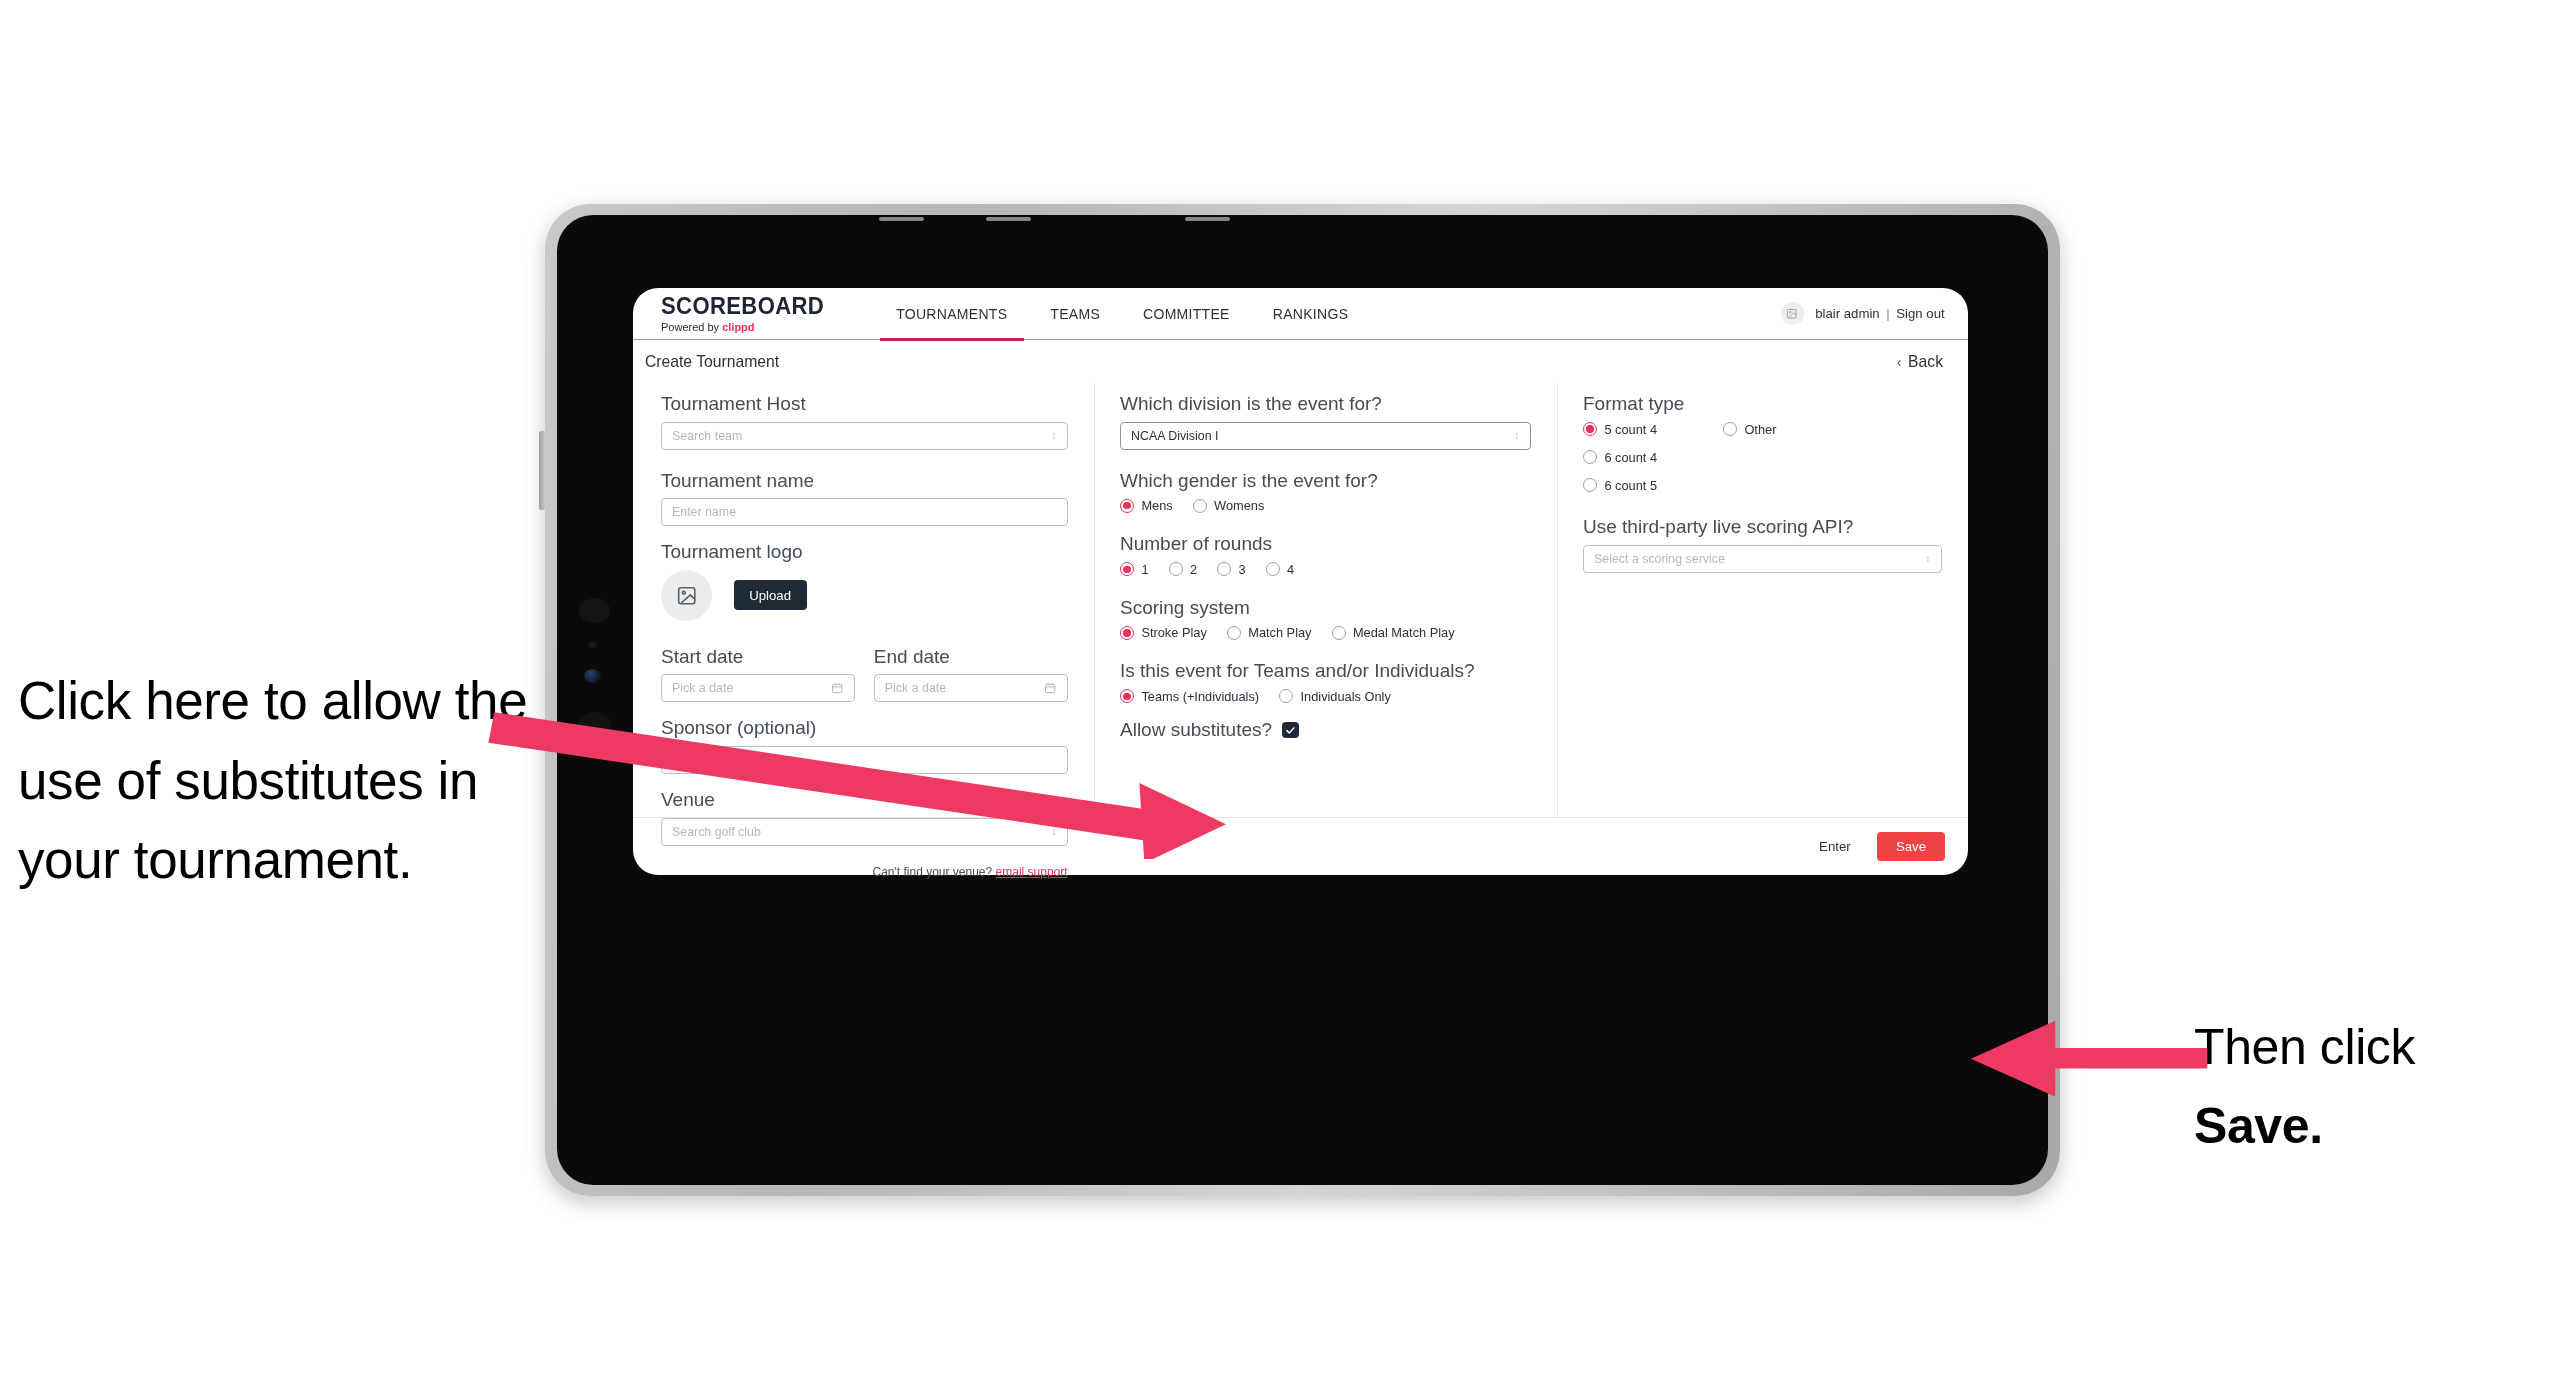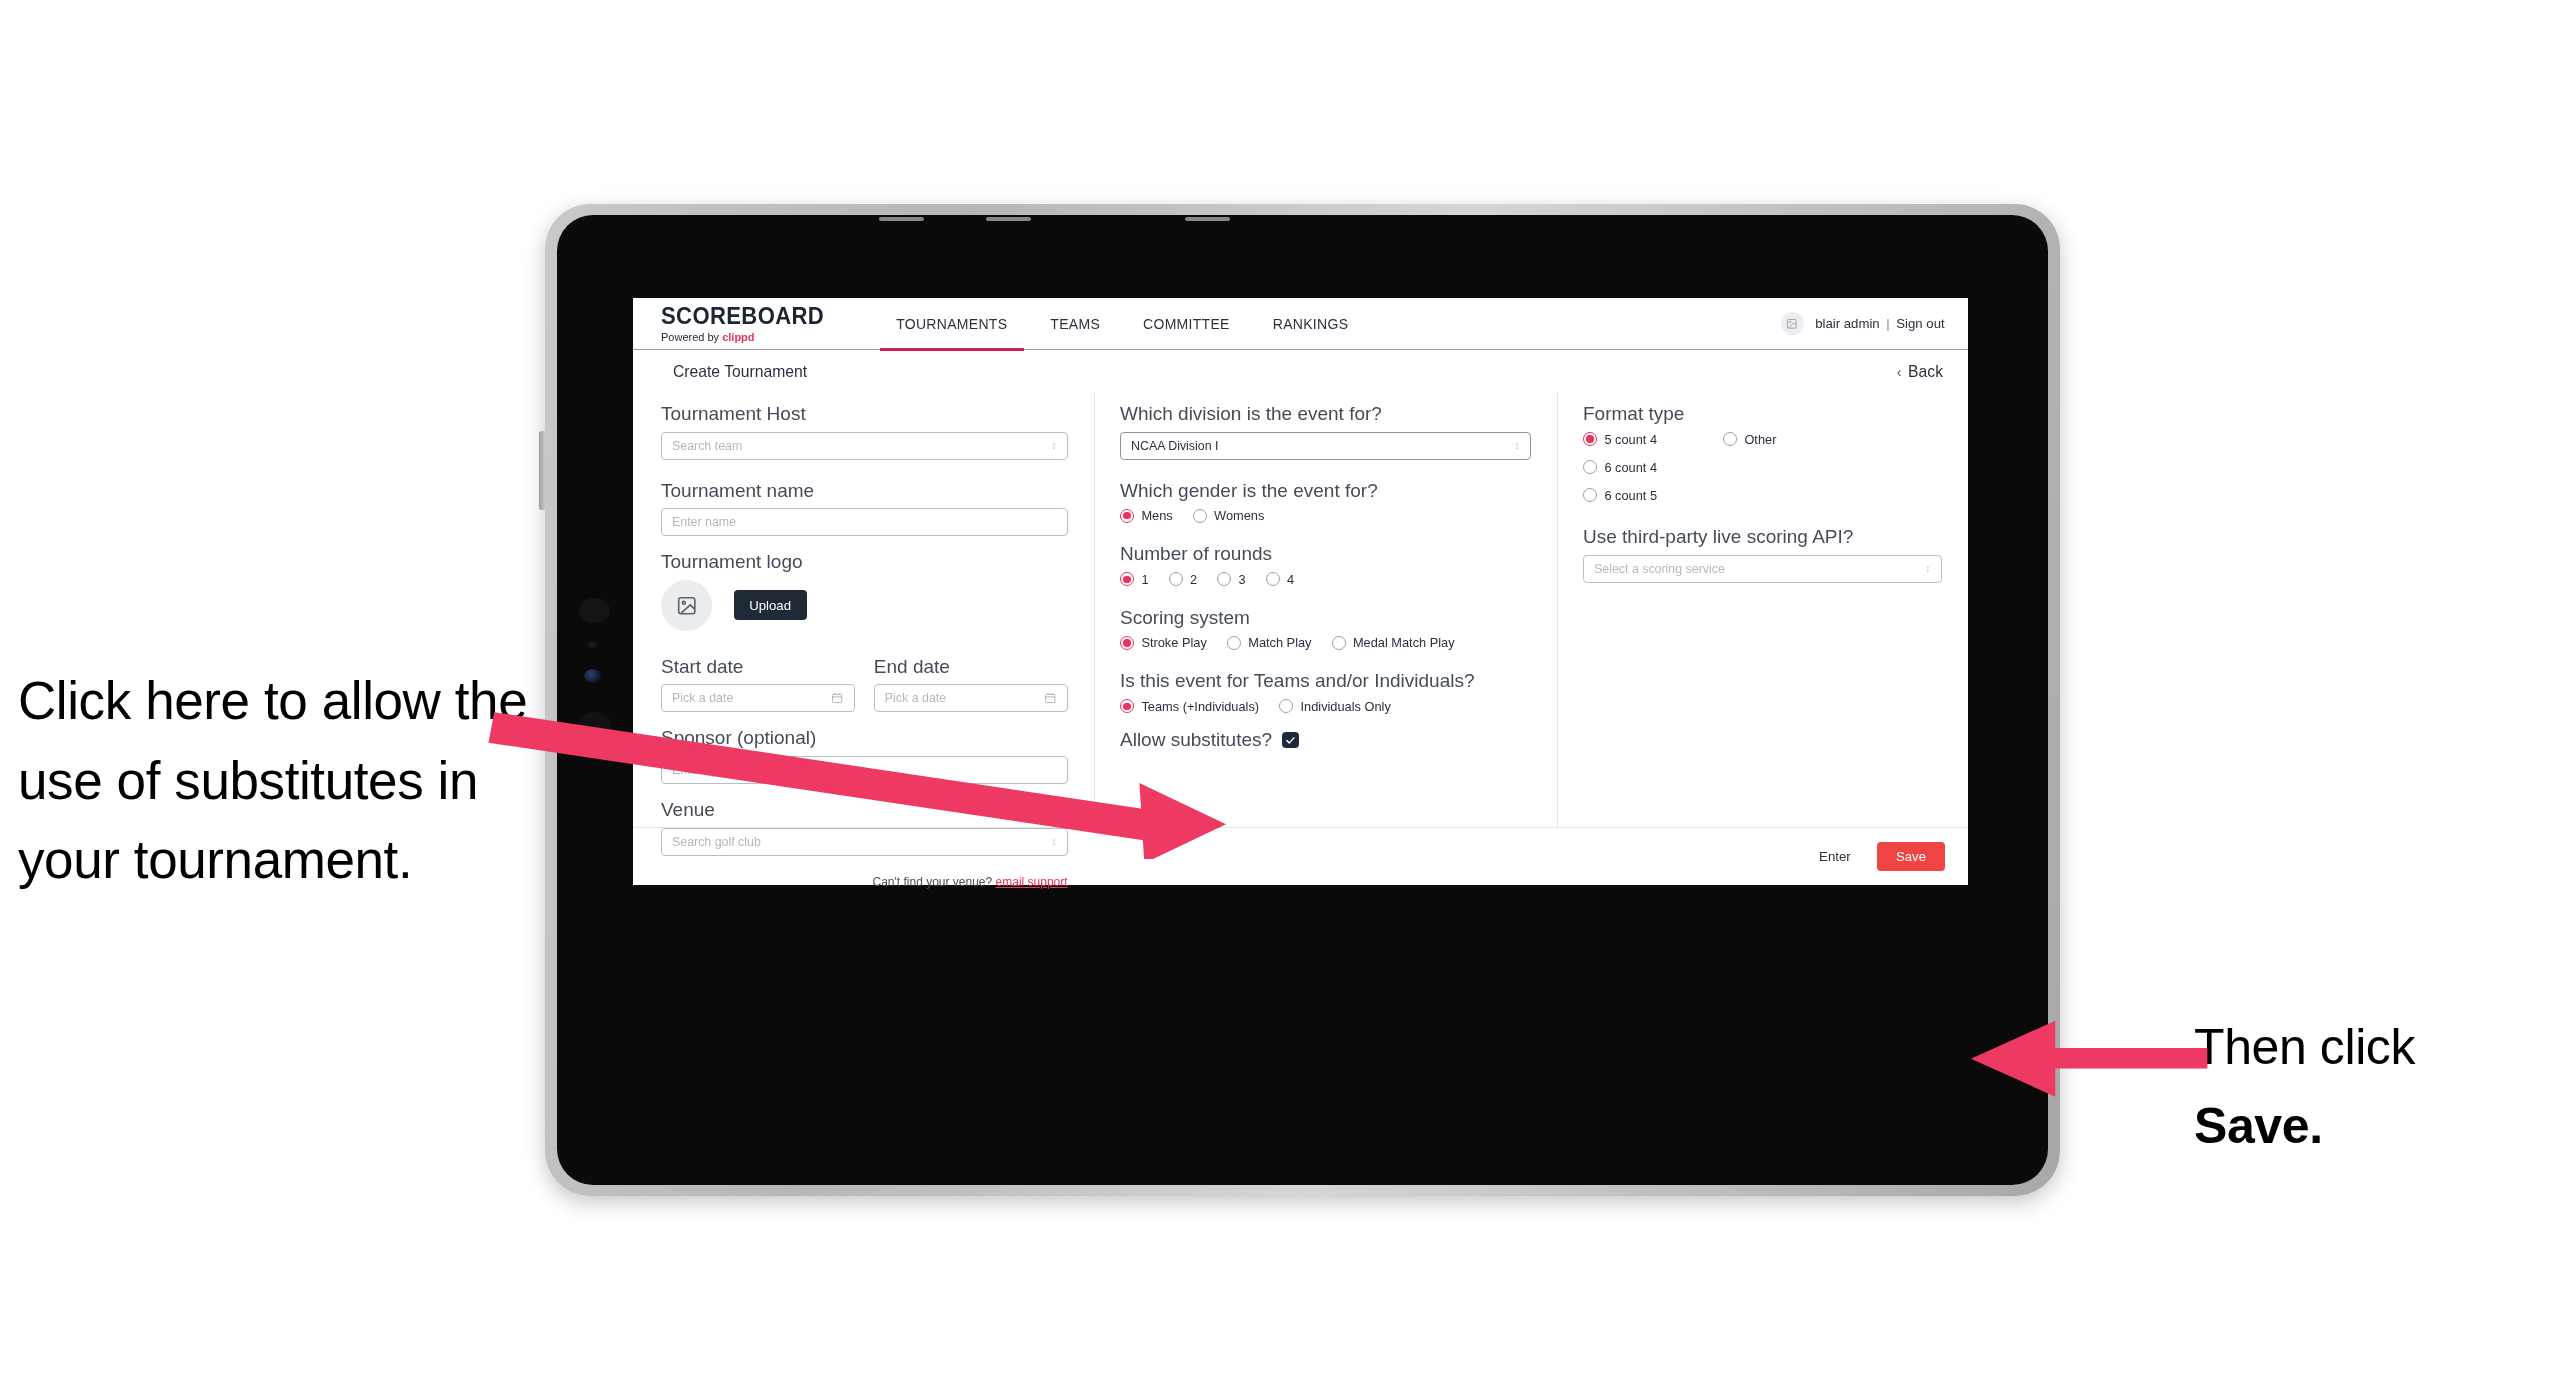--- a/index.html
+++ b/index.html
@@ -53,24 +53,24 @@
   .cam-d { position:absolute; left:21.5px; top:497px; width:33px; height:26.4px; border-radius:50%; background:#121212; }
   .btn-side {
     position:absolute; left:-5.8px; top:227px; width:6.6px; height:79px;
     background: linear-gradient(90deg,#9e9e9e,#cfcfcf); border-radius:2.5px 0 0 2.5px;
   }
   .top-speck { position:absolute; top:2.5px; width:45px; height:4.1px; background:#b0b0b0; border-radius:2.5px; opacity:.75; }
 
   
   .app {
     position: absolute;
-    left: 633px; top: 298px;
+    left: 633px; top: 288px;
     width: 1335px; height: 587px;
     background: #ffffff;
-    display: flex; flex-direction: column;
+    display: flex; flex-direction: column; border-radius: 25px;
   }
 
   
   .appbar {
     height: 52px; display: flex; align-items: stretch;
     border-bottom: 1.7px solid #9ba0a8;
     padding-left: 28px; padding-right: 15px;
   }
   .brand { display:flex; flex-direction:column; justify-content:center; padding-right: 28px; }
   .brand-title {
@@ -97,21 +97,21 @@
     width:23px; height:23px; border-radius:50%; background:#eceef1;
     display:flex; align-items:center; justify-content:center; color:#9aa1ab;
   }
   .user-text { font-size:13.2px; color:#2a313d; white-space:nowrap; }
   .user-text .sep { color:#868d97; margin:0 6.6px; }
   .user-text .signout { cursor:pointer; }
 
   
   .subbar {
     height: 43px; display:flex; align-items:center;
-    padding: 0 25px 0 40px;
+    padding: 0 25px 0 12px;
     justify-content: flex-end;
   }
   .page-title { font-size:15.7px; color:#2a313d; }
   .back-link {
     margin-left:auto; font-size:15.7px; color:#2a313d;
     display:flex; align-items:center; gap:6.6px; cursor:pointer;
   }
   .back-link .chev { font-size:14px; color:#4a515c; }
 
   

